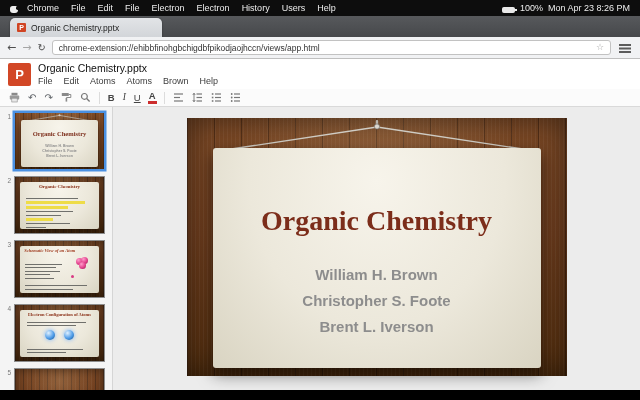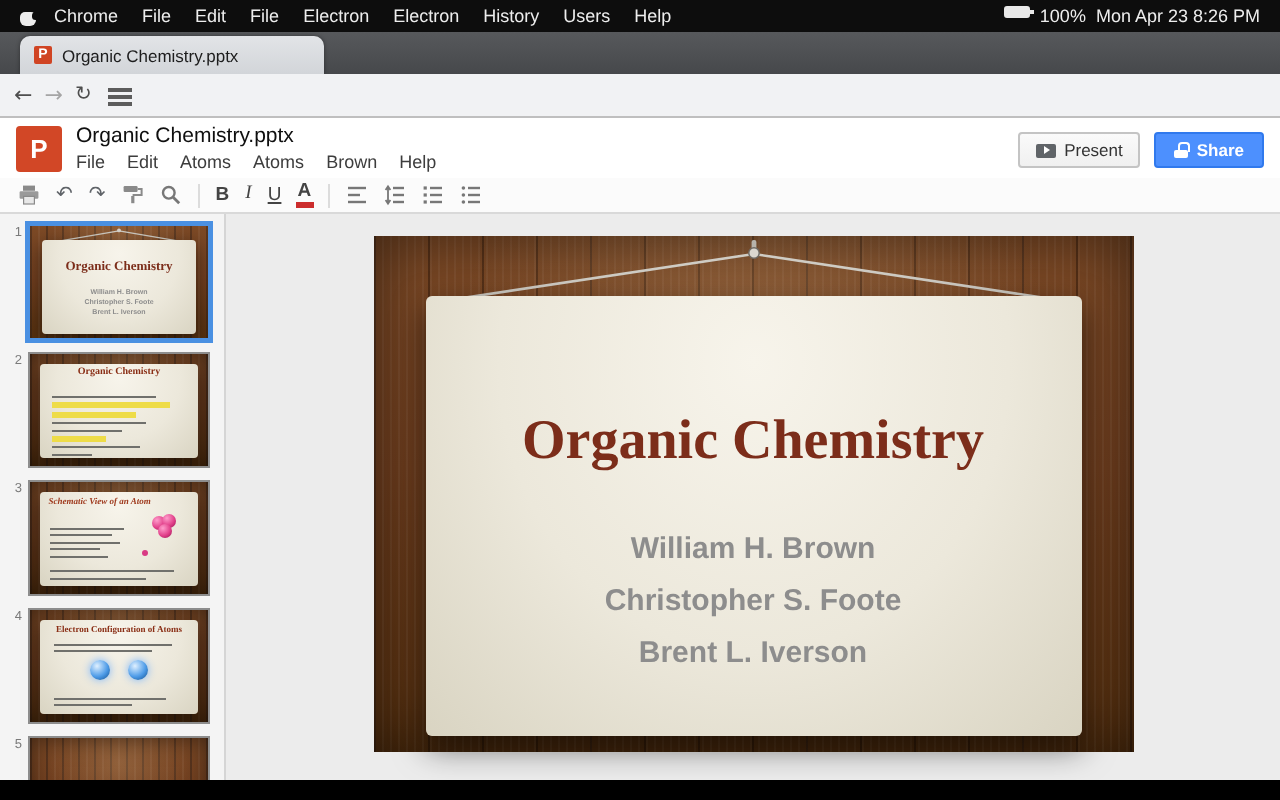--- a/index.html
+++ b/index.html
@@ -7,21 +7,21 @@
   .screen{width:640px;height:400px;display:flex;flex-direction:column;background:#fff}
 
   
   .macbar{flex:0 0 16px;background:#0d0d0d;color:#ededed;display:flex;align-items:center;font-size:9px;padding:0 10px}
   .macbar .item{padding:0 6px;white-space:nowrap}
   .macbar .app{font-weight:400}
   .apple{position:relative;width:8px;height:9px;margin-right:3px}
   .apple::before{content:"";position:absolute;left:0;top:2px;width:8px;height:7px;background:#ededed;border-radius:2.5px 2.5px 3px 3px}
   .apple::after{content:"";position:absolute;right:-1.5px;top:2.5px;width:3.5px;height:3.5px;background:#0d0d0d;border-radius:50%}
   .spacer{flex:1}
-  .status{display:flex;align-items:flex-start;gap:5px}
+  .status{display:flex;align-items:flex-end;gap:5px}
   .battery{position:relative;width:13px;height:6px;border:1px solid #e8e8e8;border-radius:1.5px;background:#e8e8e8}
   .battery::after{content:"";position:absolute;right:-3px;top:1px;width:1.5px;height:2px;background:#e8e8e8}
 
   
   .tabbar{flex:0 0 21px;background:linear-gradient(#57595c,#46484b);display:flex;align-items:flex-end;padding-left:10px}
   .tab{width:152px;height:19px;background:linear-gradient(#e2e4e7,#d2d5d9);border-radius:5px 5px 0 0;display:flex;align-items:center;gap:5px;padding:0 7px;box-shadow:0 0 2px rgba(0,0,0,.4)}
   .favicon{flex:0 0 9px;width:9px;height:9px;background:#d04423;border-radius:1px;color:#fff;font-size:7px;font-weight:700;line-height:9px;text-align:center}
   .tab-title{font-size:8.5px;color:#1d1d1d;white-space:nowrap;overflow:hidden}
 
   
@@ -145,44 +145,38 @@
     <div class="tab">
       <span class="favicon">P</span>
       <span class="tab-title">Organic Chemistry.pptx</span>
     </div>
   </div>
 
   <div class="addrbar">
     <span class="nav glyph">←</span>
     <span class="nav fwd glyph">→</span>
     <span class="nav reload glyph">↻</span>
+    <span class="omnibox">
+      <span class="url">chrome-extension://ehibbfinohgbchigdbfpikodjaojhccn/views/app.html</span>
+      <span class="star glyph">☆</span>
+    </span>
     <span class="hamburger"></span>
   </div>
 
   <div class="appheader">
     <div class="plogo">P</div>
     <div class="headmid">
       <div class="doctitle">Organic Chemistry.pptx</div>
       <div class="appmenus">
         <span class="m">File</span>
         <span class="m">Edit</span>
         <span class="m">Atoms</span>
         <span class="m">Atoms</span>
         <span class="m">Brown</span>
         <span class="m">Help</span>
-      </div>
-    </div>
-    <div class="headbtns">
-      <div class="btn-present">
-        <span class="present-icon"></span>
-        <span>Present</span>
-      </div>
-      <div class="btn-share">
-        <span class="lock"></span>
-        <span>Share</span>
       </div>
     </div>
   </div>
 
   <div class="tbar">
     <span class="tico">
       <svg width="11" height="11" viewBox="0 0 11 11">
           <rect x="2.5" y="0.8" width="6" height="2.6" fill="#8a8a8a"></rect>
           <rect x="0.8" y="3.6" width="9.4" height="3.8" rx="0.6" fill="#9a9a9a"></rect>
           <rect x="2.8" y="6.2" width="5.4" height="3.8" fill="#e8e8e8" stroke="#8a8a8a" stroke-width="0.6"></rect>

